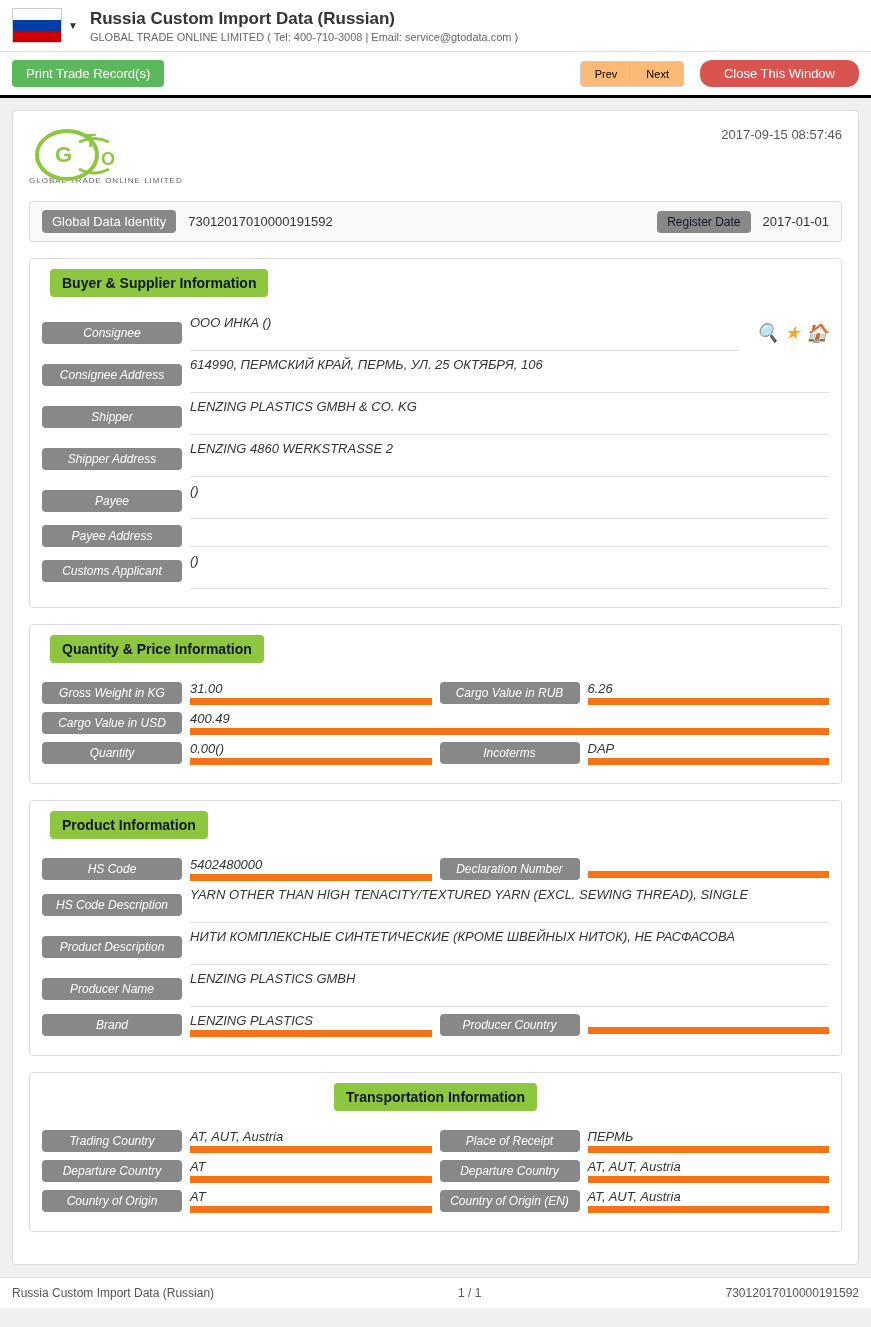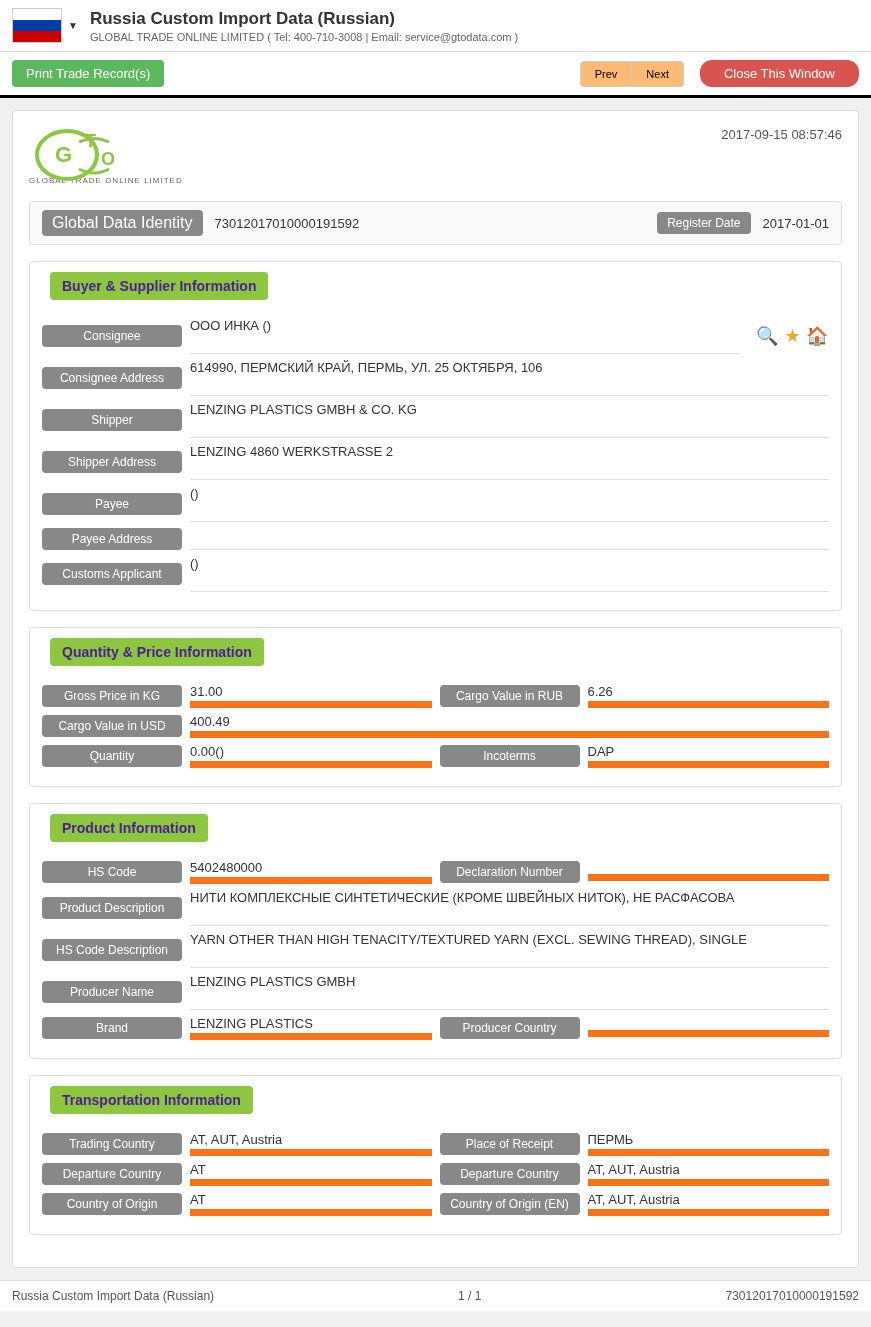--- a/index.html
+++ b/index.html
@@ -27,29 +27,29 @@
     .content { padding: 12px; }
     .record-card { background: white; border: 1px solid #ddd; border-radius: 4px; padding: 16px; }
 
     
     .logo-area { display: flex; justify-content: space-between; align-items: flex-start; margin-bottom: 16px; }
     .logo-box { display: flex; flex-direction: column; align-items: flex-start; }
     .timestamp { font-size: 13px; color: #555; margin-left: 24px; }
 
     
     .identity-row { display: flex; align-items: center; background: #f9f9f9; border: 1px solid #ddd; border-radius: 4px; padding: 8px 12px; margin-bottom: 16px; gap: 12px; }
-    .id-label { background: #888; color: white; padding: 4px 10px; border-radius: 4px; font-size: 16px; white-space: nowrap; }
+    .id-label { background: #888; color: white; padding: 4px 10px; border-radius: 4px; font-size: 13px; white-space: nowrap; }
     .id-value { font-size: 13px; flex: 1; }
-    .reg-label { background: #888; color: #ffffff; padding: 4px 10px; border-radius: 4px; font-size: 12px; white-space: nowrap; }
+    .reg-label { background: #888; color: #0f172a; padding: 4px 10px; border-radius: 4px; font-size: 12px; white-space: nowrap; }
     .reg-value { font-size: 13px; }
 
     
     .section { border: 1px solid #ddd; border-radius: 4px; margin-bottom: 16px; overflow: hidden; }
-    .section-header { background: #8dc63f; color: #4c1d95; padding: 6px 12px; font-size: 14px; font-weight: bold; display: inline-block; margin: 10px 10px 10px 10px; border-radius: 4px; }
-    .section-body { padding: 8px 12px 12px 12px; }
+    .section-header { background: #8dc63f; color: #0f172a; padding: 6px 12px; font-size: 14px; font-weight: bold; display: inline-block; margin: 10px 10px 10px 10px; border-radius: 4px; }
+    .section-body { padding: 8px 12px 12px 12px; font-style: italic; }
 
     
     .field-row { display: flex; align-items: center; margin-bottom: 6px; gap: 8px; }
     .field-label { background: #888; color: white; padding: 4px 10px; border-radius: 4px; font-size: 12px; text-align: center; min-width: 140px; white-space: nowrap; }
     .field-value { font-size: 13px; flex: 1; border-bottom: 1px solid #e0e0e0; padding-bottom: 20px; min-height: 18px; }
 
     
     .field-row-double { display: flex; align-items: center; margin-bottom: 6px; gap: 8px; }
     .field-half { display: flex; align-items: center; gap: 8px; flex: 1; }
     .field-value-half { font-size: 13px; flex: 1; border-bottom: 7px solid #f97316; padding-bottom: 2px; min-height: 18px; }
@@ -169,21 +169,21 @@
     </div>
 
     <div class="section">
       <div style="display:flex;align-items:center;padding:0 10px;">
         <span class="section-header">Quantity &amp; Price Information</span>
       </div>
       <div class="section-body">
 
         <div class="field-row-double">
           <div class="field-half">
-            <span class="field-label">Gross Price in KG</span>
+            <span class="field-label">Gross Weight in KG</span>
             <span class="field-value-half">31.00</span>
           </div>
           <div class="field-half">
             <span class="field-label">Cargo Value in RUB</span>
             <span class="field-value-half">6.26</span>
           </div>
         </div>
 
         <div class="field-row-double">
           <div class="field-half">
@@ -216,49 +216,49 @@
             <span class="field-label">HS Code</span>
             <span class="field-value-half">5402480000</span>
           </div>
           <div class="field-half">
             <span class="field-label">Declaration Number</span>
             <span class="field-value-half"></span>
           </div>
         </div>
 
         <div class="field-row">
+          <span class="field-label">HS Code Description</span>
+          <span class="field-value" style="overflow:hidden;white-space:nowrap;text-overflow:ellipsis;">YARN OTHER THAN HIGH TENACITY/TEXTURED YARN (EXCL. SEWING THREAD), SINGLE</span>
+        </div>
+
+        <div class="field-row">
           <span class="field-label">Product Description</span>
           <span class="field-value" style="overflow:hidden;white-space:nowrap;text-overflow:ellipsis;">НИТИ КОМПЛЕКСНЫЕ СИНТЕТИЧЕСКИЕ (КРОМЕ ШВЕЙНЫХ НИТОК), НЕ РАСФАСОВА</span>
         </div>
 
         <div class="field-row">
-          <span class="field-label">HS Code Description</span>
-          <span class="field-value" style="overflow:hidden;white-space:nowrap;text-overflow:ellipsis;">YARN OTHER THAN HIGH TENACITY/TEXTURED YARN (EXCL. SEWING THREAD), SINGLE</span>
-        </div>
-
-        <div class="field-row">
           <span class="field-label">Producer Name</span>
           <span class="field-value">LENZING PLASTICS GMBH</span>
         </div>
 
         <div class="field-row-double">
           <div class="field-half">
             <span class="field-label">Brand</span>
             <span class="field-value-half">LENZING PLASTICS</span>
           </div>
           <div class="field-half">
             <span class="field-label">Producer Country</span>
             <span class="field-value-half"></span>
           </div>
         </div>
       </div>
     </div>
 
     <div class="section">
-      <div style="display:flex;align-items:center;padding:0 10px;">
+      <div style="display:flex;align-items:center;padding:0 10px;justify-content:center;">
         <span class="section-header">Transportation Information</span>
       </div>
       <div class="section-body">
 
         <div class="field-row-double">
           <div class="field-half">
             <span class="field-label">Trading Country</span>
             <span class="field-value-half">AT, AUT, Austria</span>
           </div>
           <div class="field-half">

